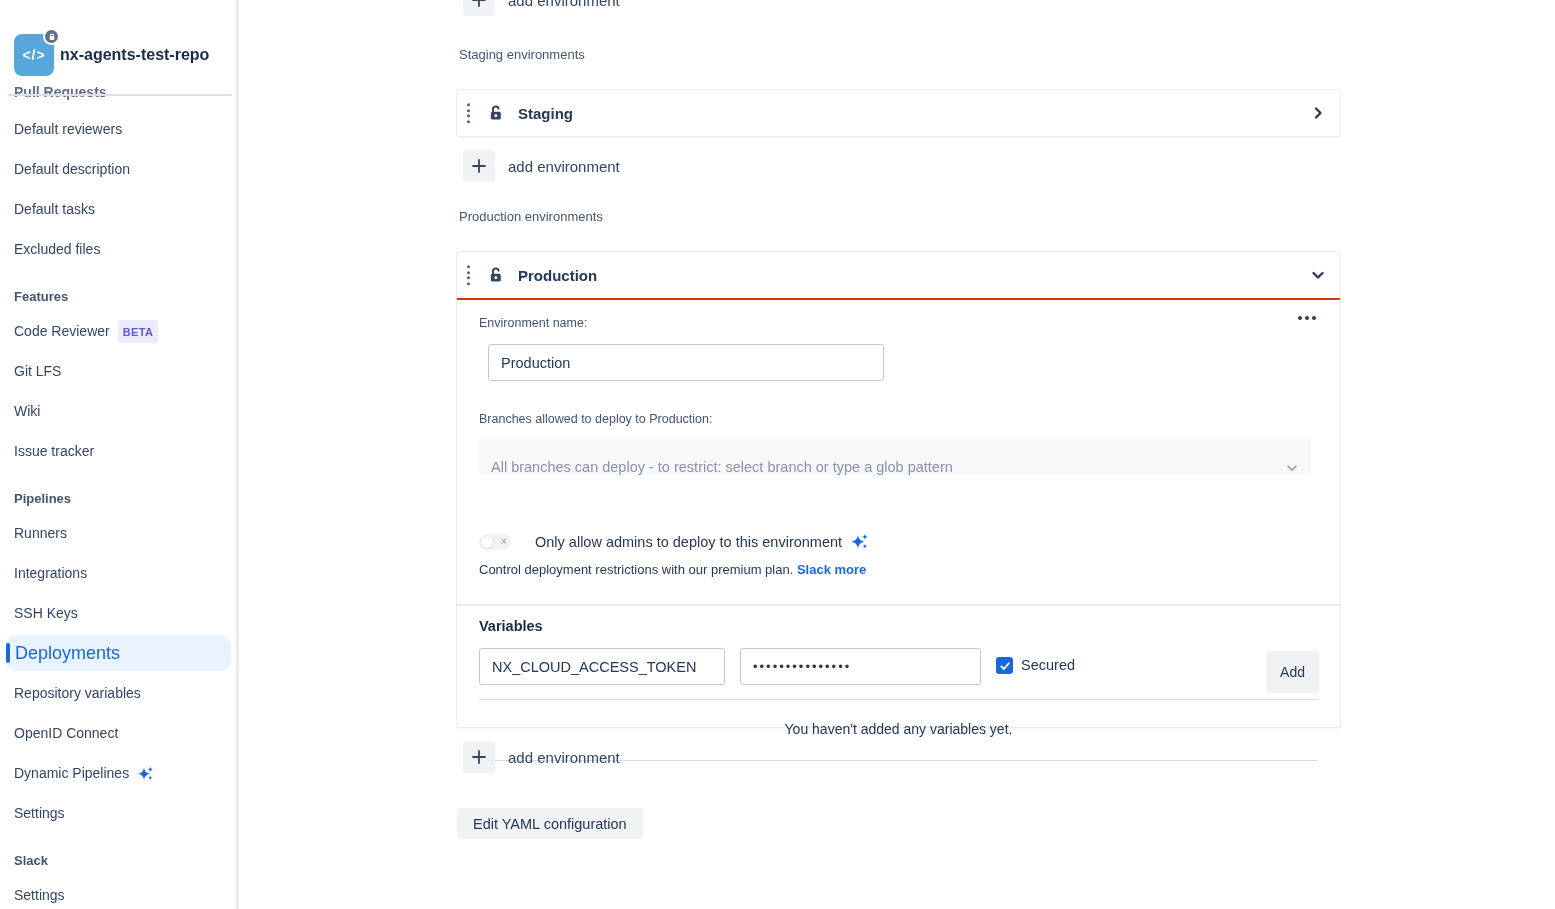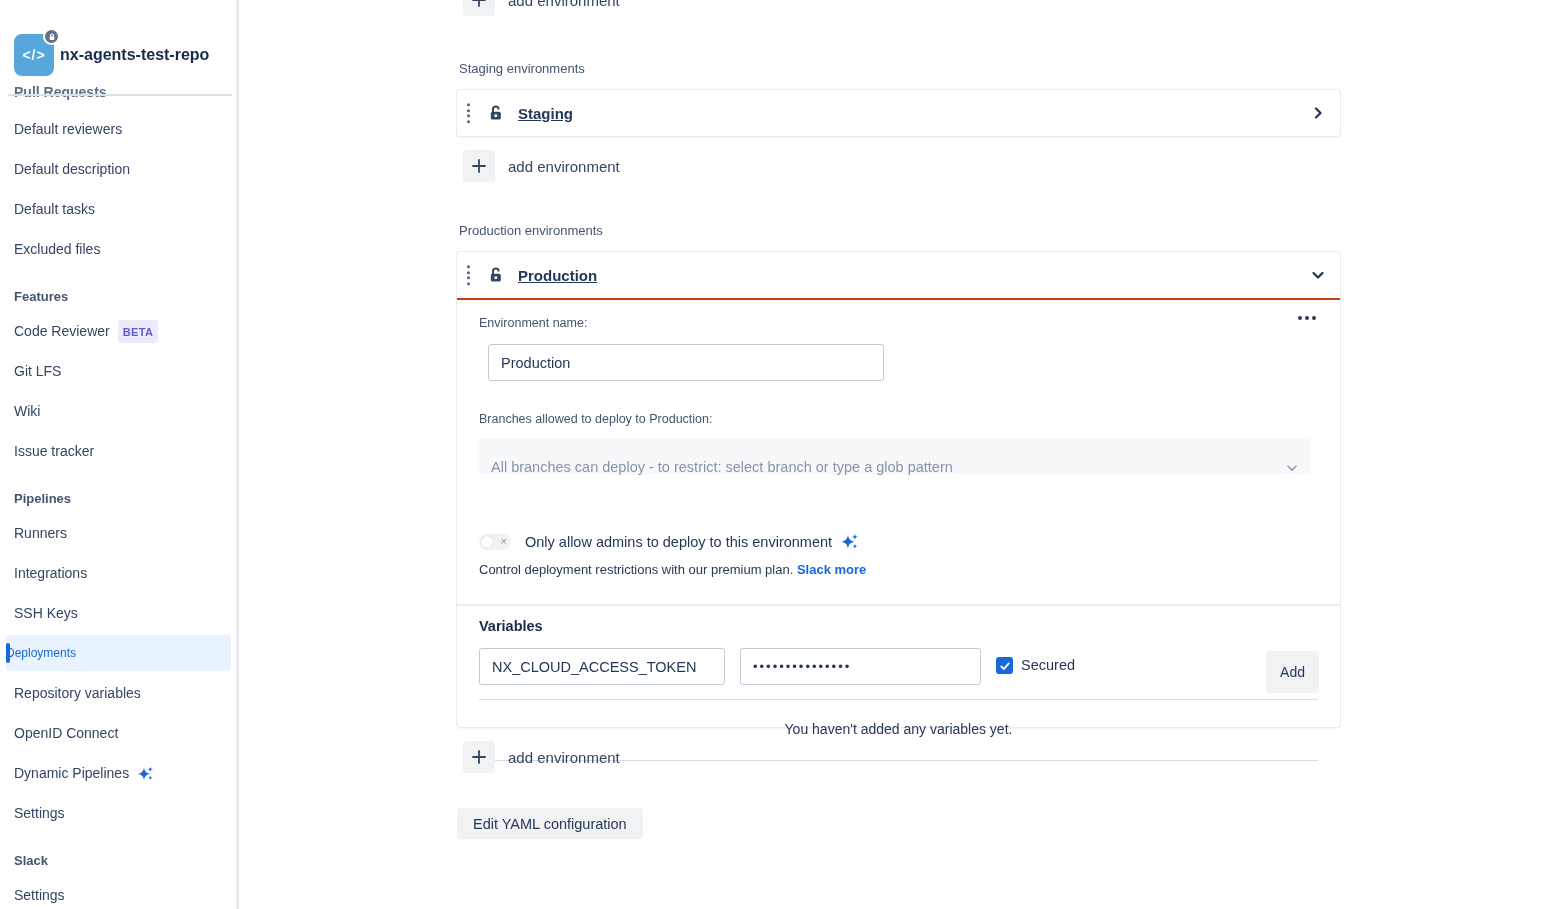--- a/index.html
+++ b/index.html
@@ -12,54 +12,54 @@
   .repo-avatar { position:relative; width:40px; height:42px; border-radius:8px; background:#58A7DC; display:flex; align-items:center; justify-content:center; }
   .repo-avatar .code-glyph { color:#fff; font-weight:bold; font-size:14px; letter-spacing:1px; }
   .lock-badge { position:absolute; top:-6px; right:-6px; width:17px; height:17px; border-radius:50%; background:#626F86; border:2px solid #fff; display:flex; align-items:center; justify-content:center; }
   .repo-name { margin-left:6px; font-size:16px; font-weight:bold; color:#172B4D; }
 
   .scrolled-item { position:absolute; left:14px; top:84px; font-size:14px; font-weight:bold; color:#44546F; opacity:.85; }
   .header-divider { position:absolute; left:8px; top:94px; width:224px; height:2px; background:#DCDFE4; z-index:3; }
 
   .s-item { position:absolute; left:14px; height:20px; line-height:20px; font-size:14px; color:#344563; cursor:pointer; white-space:nowrap; display:flex; align-items:center; }
   .s-header { position:absolute; left:14px; height:18px; line-height:18px; font-size:13px; font-weight:bold; color:#44546F; }
-  .s-item-active { position:absolute; left:6px; top:635px; width:225px; height:36px; background:#E9F2FF; border-radius:3px; display:flex; align-items:center; font-size:12px; color:#1868DB; cursor:pointer; }
+  .s-item-active { position:absolute; left:6px; top:635px; width:225px; height:36px; background:#E9F2FF; border-radius:11px; display:flex; align-items:center; padding-left:9px; font-size:18px; color:#1868DB; cursor:pointer; }
   .s-item-active::before { content:""; position:absolute; left:0; top:8px; width:4px; height:20px; border-radius:2px; background:#1868DB; }
   .beta-badge { margin-left:8px; padding:2px 5px 1px; border-radius:3px; background:#ECEAFB; color:#5E5BD0; font-size:11px; font-weight:bold; letter-spacing:.4px; }
   .sparkle { margin-left:6px; }
 
   
   .main { position:absolute; left:457px; top:0; width:898px; height:909px; }
-  .section-label { position:absolute; left:2px; font-size:13px; color:#44546F;margin-top:14px; }
+  .section-label { position:absolute; left:2px; font-size:13px; color:#44546F; }
 
   .add-env { position:absolute; left:6px; display:flex; align-items:center; cursor:pointer; }
   .plus-box { width:32px; height:32px; background:#F1F2F4; border-radius:3px; display:flex; align-items:center; justify-content:center; }
   .add-env span.lbl { margin-left:13px; font-size:15px; color:#344563; }
 
   .env-card { position:absolute; left:0; width:883px; background:#fff; border-radius:3px;
               box-shadow:0 0 0 1px #E9EBEF, 0 1px 2px rgba(9,30,66,.14); }
   .card-head { position:relative; height:46px; display:flex; align-items:center; }
   .drag-dots { position:absolute; left:10px; top:50%; transform:translateY(-50%); display:flex; flex-direction:column; gap:2.5px; cursor:grab; }
   .drag-dots i { width:3px; height:3px; border-radius:50%; background:#505F79; }
   .lock-icon { position:absolute; left:30px; top:50%; transform:translateY(-50%); }
-  .card-title { position:absolute; left:61px; font-size:15px; font-weight:bold; color:#253858;text-decoration:underline; }
+  .card-title { position:absolute; left:61px; font-size:15px; font-weight:bold; color:#253858; }
   .chev-btn { position:absolute; right:14px; top:50%; transform:translateY(-50%); cursor:pointer; display:flex; }
 
   .card-body { position:relative; border-top:2px solid #c2410c; height:429px; }
   .field-label { position:absolute; font-size:12.5px; color:#44546F; }
   .kebab { position:absolute; right:24px; top:16px; display:flex; gap:3px; cursor:pointer; }
   .kebab i { width:4px; height:4px; border-radius:50%; background:#2E3A59; }
   .text-input { position:absolute; border:1px solid #C2C9D6; border-radius:3px; background:#fff; font-family:"Liberation Sans",sans-serif; font-size:14.5px; color:#253858; padding:0 12px; outline:none; }
   .select-box { position:absolute; left:22px; top:139px; width:832px; height:36px; background:#F7F8F9; border-radius:3px; display:flex; align-items:flex-end; padding:0 12px; cursor:pointer; }
   .select-box .ph { font-size:14.5px; color:#8993A4; flex:1; }
   .toggle-row { position:absolute; left:22px; top:233px; display:flex; align-items:center; }
   .toggle { position:relative; width:32px; height:16px; border-radius:8px; background:#F1F2F4; cursor:pointer; }
   .toggle .knob { position:absolute; left:2px; top:2px; width:12px; height:12px; border-radius:50%; background:#fff; box-shadow:0 0 1px rgba(9,30,66,.3); }
   .toggle .x { position:absolute; right:4px; top:1px; font-size:11px; color:#8C96A8; }
-  .toggle-row .lbl { margin-left:14px; font-size:14.5px; color:#253858; }
+  .toggle-row .lbl { margin-left:24px; font-size:14.5px; color:#253858; }
   .premium-note { position:absolute; left:22px; top:262px; font-size:13px; color:#253858; }
   .premium-note a { color:#1868DB; text-decoration:none; font-weight:bold; cursor:pointer; }
 
   .vars-divider { position:absolute; left:0; width:883px; height:0; border-top:2px solid #EBECF0; }
   .inner-divider { position:absolute; left:22px; width:839px; height:0; border-top:1px solid #D8DBE2; }
   .vars-heading { position:absolute; left:22px; top:318px; font-size:14.5px; font-weight:bold; color:#172B4D; }
   .checkbox { position:absolute; left:539px; top:357px; width:17px; height:17px; border-radius:3px; background:#1868DB; display:flex; align-items:center; justify-content:center; cursor:pointer; }
   .secured-lbl { position:absolute; left:564px; top:357px; font-size:14.5px; color:#253858; }
   .btn { background:#F1F2F4; border:none; border-radius:3px; color:#253858; font-family:"Liberation Sans",sans-serif; font-size:14px; font-weight:500; cursor:pointer; }
   .add-btn { position:absolute; right:21px; top:351px; height:42px; padding:0 14px; }

